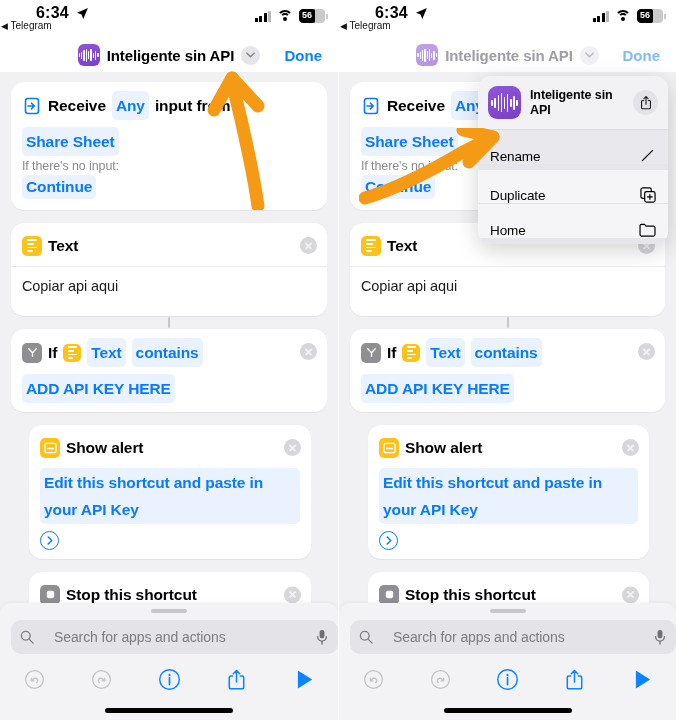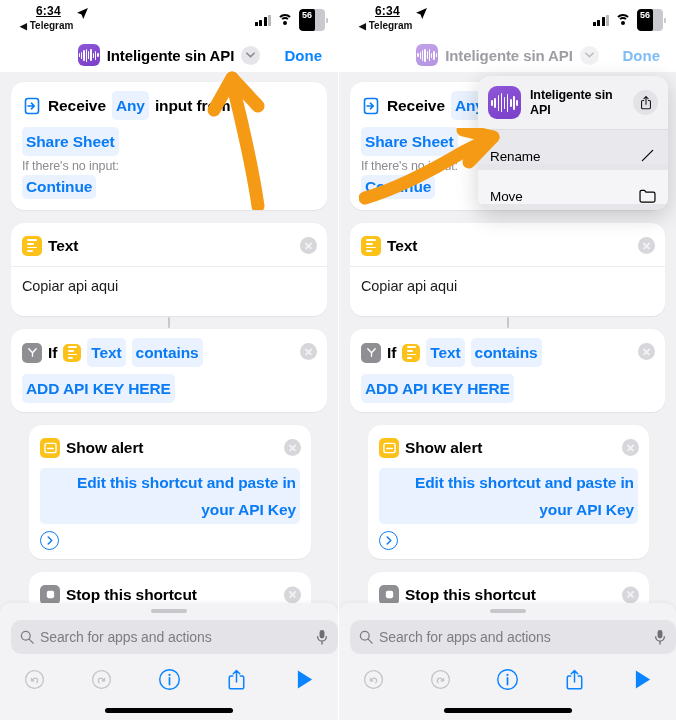--- a/index.html
+++ b/index.html
@@ -19,32 +19,31 @@
   .phone.right { border-left: 1px solid #ffffff; }
 
   
   .statusbar {
     position: relative;
     height: 38px;
     background: #ffffff;
   }
   .sb-time {
     position: absolute; left: 36px; top: 4px;
-    font-size: 12px; font-weight: bold; color: #000;
+    font-size: 16px; font-weight: bold; color: #000;
     letter-spacing: .2px;
-    text-decoration: underline;
   }
   .sb-loc {
     position: absolute; left: 76px; top: 7px;
     font-size: 13px; color: #000;
     transform: rotate(0deg);
   }
   .sb-back {
-    position: absolute; left: 20px; top: 20px;
-    font-size: 10px; color: #111; font-weight: 700;
+    position: absolute; left: 1px; top: 20px;
+    font-size: 10px; color: #111; font-weight: 400;
   }
   .sb-back .tri { font-size: 9px; }
   .sb-right {
     position: absolute; right: 10px; top: 9px;
     display: flex; align-items: center; gap: 6px;
   }
   .bars { display: flex; align-items: flex-end; gap: 1.5px; height: 11px; }
   .bars i { width: 3px; background: #000; border-radius: .5px; display: block; }
   .bars i:nth-child(1) { height: 4px; }
   .bars i:nth-child(2) { height: 6px; }
@@ -56,21 +55,21 @@
     border-left-color: transparent; border-right-color: transparent;
     border-radius: 50%; left: 50%; transform: translateX(-50%);
   }
   .wifi span:nth-child(1) { width: 16px; height: 16px; top: 0; }
   .wifi span:nth-child(2) { width: 10px; height: 10px; top: 3px; }
   .wifi span:nth-child(3) {
     width: 4px; height: 4px; top: 7px; background: #000;
     border-radius: 50%; border-color: #000;
   }
   .batt {
-    width: 26px; height: 22px; border-radius: 4px;
+    width: 26px; height: 14px; border-radius: 4px;
     background: #c9c9ce; position: relative; overflow: hidden;
   }
   .batt .fill {
     position: absolute; left: 0; top: 0; bottom: 0; width: 60%;
     background: #000; border-radius: 4px 2px 2px 4px;
   }
   .batt .pct {
     position: absolute; left: 3px; top: 0; line-height: 13px;
     font-size: 9px; font-weight: bold; color: #fff; z-index: 2;
   }
@@ -119,21 +118,21 @@
     padding: 10px 11px 0 11px;
   }
   .card {
     background: #ffffff;
     border-radius: 13px;
     padding: 9px 11px;
     margin-bottom: 13px;
     position: relative;
     box-shadow: 0 .5px 1px rgba(0,0,0,.06);
   }
-  .card.indent { margin-left: 18px; margin-right: 16px; text-align: right; }
+  .card.indent { margin-left: 18px; margin-right: 16px; }
   .card .row {
     display: flex; align-items: center; flex-wrap: wrap;
     gap: 7px 6px;
     line-height: 27px;
   }
   .lbl {
     font-size: 15.5px; color: #000; font-weight: 600;
     letter-spacing: -.1px;
   }
   .tok {
@@ -193,21 +192,21 @@
     border-top-left-radius: 11px; border-top-right-radius: 11px;
     box-shadow: 0 -1px 4px rgba(0,0,0,.05);
   }
   .grabber {
     width: 36px; height: 4px; border-radius: 2px; background: #c6c6cb;
     margin: 6px auto 0 auto;
   }
   .searchbar {
     margin: 7px 0 0 11px; height: 34px; border-radius: 10px;
     background: #e4e4e8; display: flex; align-items: center;
-    padding: 0 9px; gap: 6px; position: relative;
+    padding: 0 9px; gap: 20px; position: relative;
   }
   .search-ph { font-size: 14px; color: #7c7c81; letter-spacing: -.1px; }
   .toolbar {
     display: flex; align-items: center; justify-content: space-between;
     padding: 13px 22px 0 22px;
   }
   .tb { width: 24px; height: 24px; display: flex; align-items: center; justify-content: center; }
   .homebar {
     position: absolute; bottom: 7px; left: 50%; transform: translateX(-50%);
     width: 128px; height: 5px; border-radius: 3px; background: #000;
@@ -736,21 +735,31 @@
                 <path d="M2.5 13.5L13.5 2.5" stroke="#000" stroke-width="1.3" stroke-linecap="round"></path>
               </svg>
           </span>
         </div>
       </div>
 
       <div class="ctx-gap"></div>
 
       <div class="ctx-group" style="border-top:none">
         <div class="ctx-item">
-          <span class="ctx-label">Move</span>
+          <span class="ctx-label">Duplicate</span>
+          <span class="ctx-ic">
+            <svg width="16" height="16" viewBox="0 0 17 17">
+                <rect x="1" y="1" width="11" height="11" rx="2" stroke="#000" stroke-width="1.3" fill="none"></rect>
+                <rect x="5" y="5" width="11" height="11" rx="2" stroke="#000" stroke-width="1.3" fill="#f5f5f7"></rect>
+                <path d="M10.5 8v5M8 10.5h5" stroke="#000" stroke-width="1.3" stroke-linecap="round"></path>
+              </svg>
+          </span>
+        </div>
+        <div class="ctx-item">
+          <span class="ctx-label">Home</span>
           <span class="ctx-ic">
             <svg width="17" height="14" viewBox="0 0 18 15">
                 <path d="M1 4V3a1.6 1.6 0 011.6-1.6h3.2L7.4 3.4h8A1.6 1.6 0 0117 5v7.4A1.6 1.6 0 0115.4 14H2.6A1.6 1.6 0 011 12.4z" stroke="#000" stroke-width="1.3" fill="none" stroke-linejoin="round"></path>
               </svg>
           </span>
         </div>
       </div>
 
       <div class="ctx-gap"></div>
 

